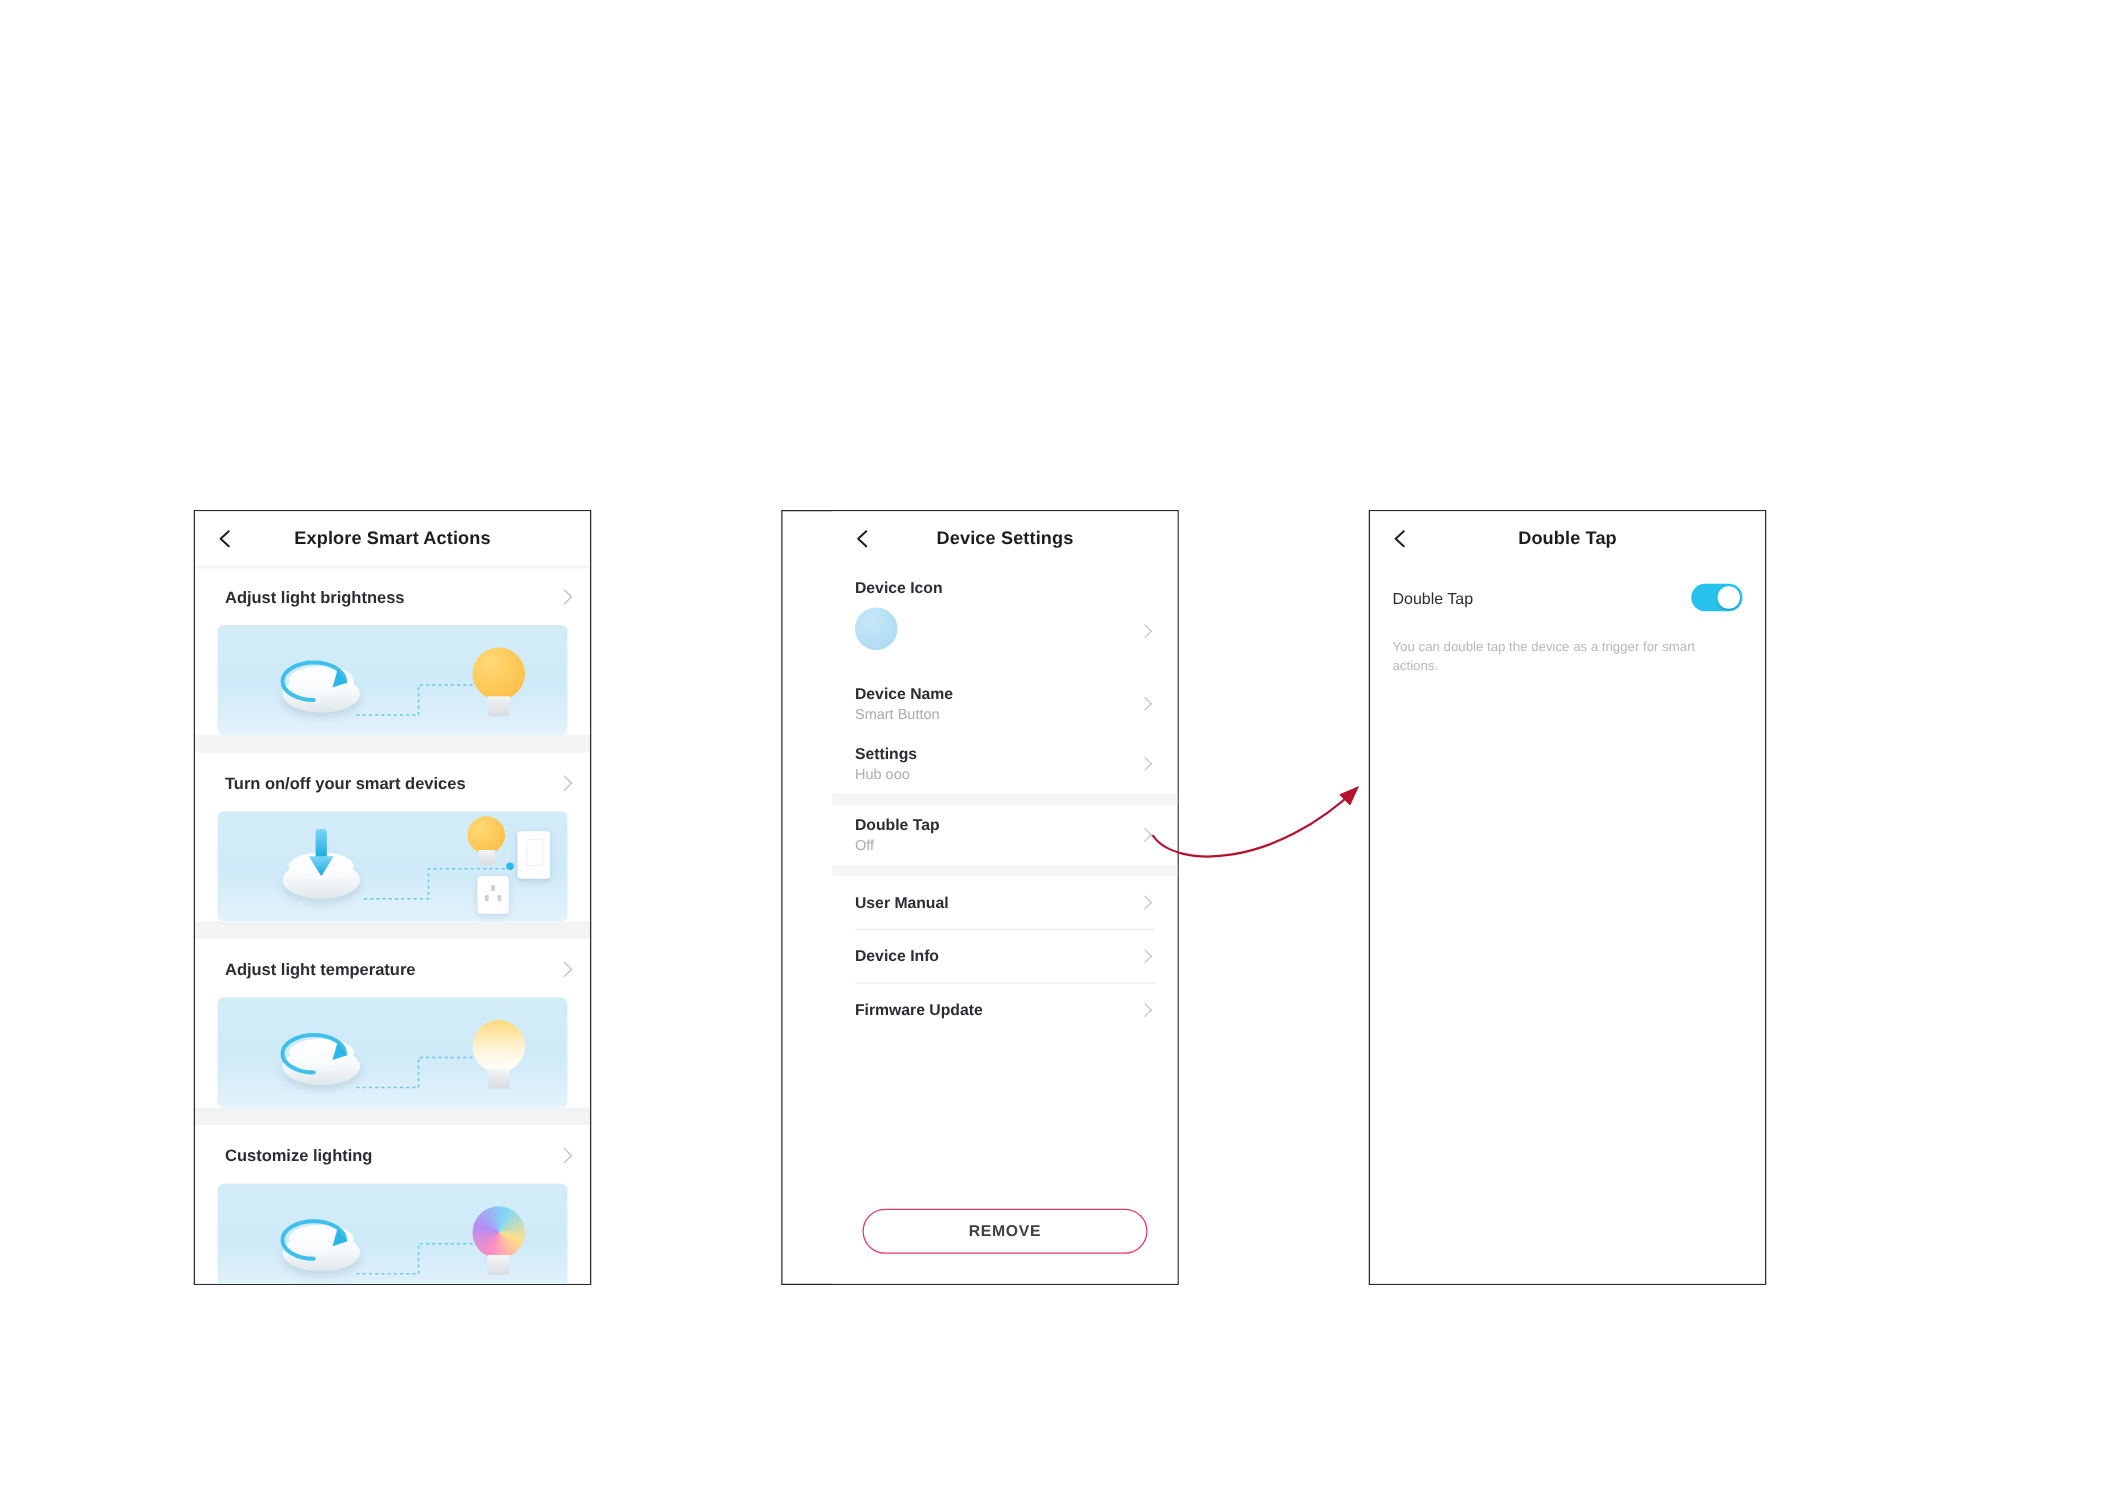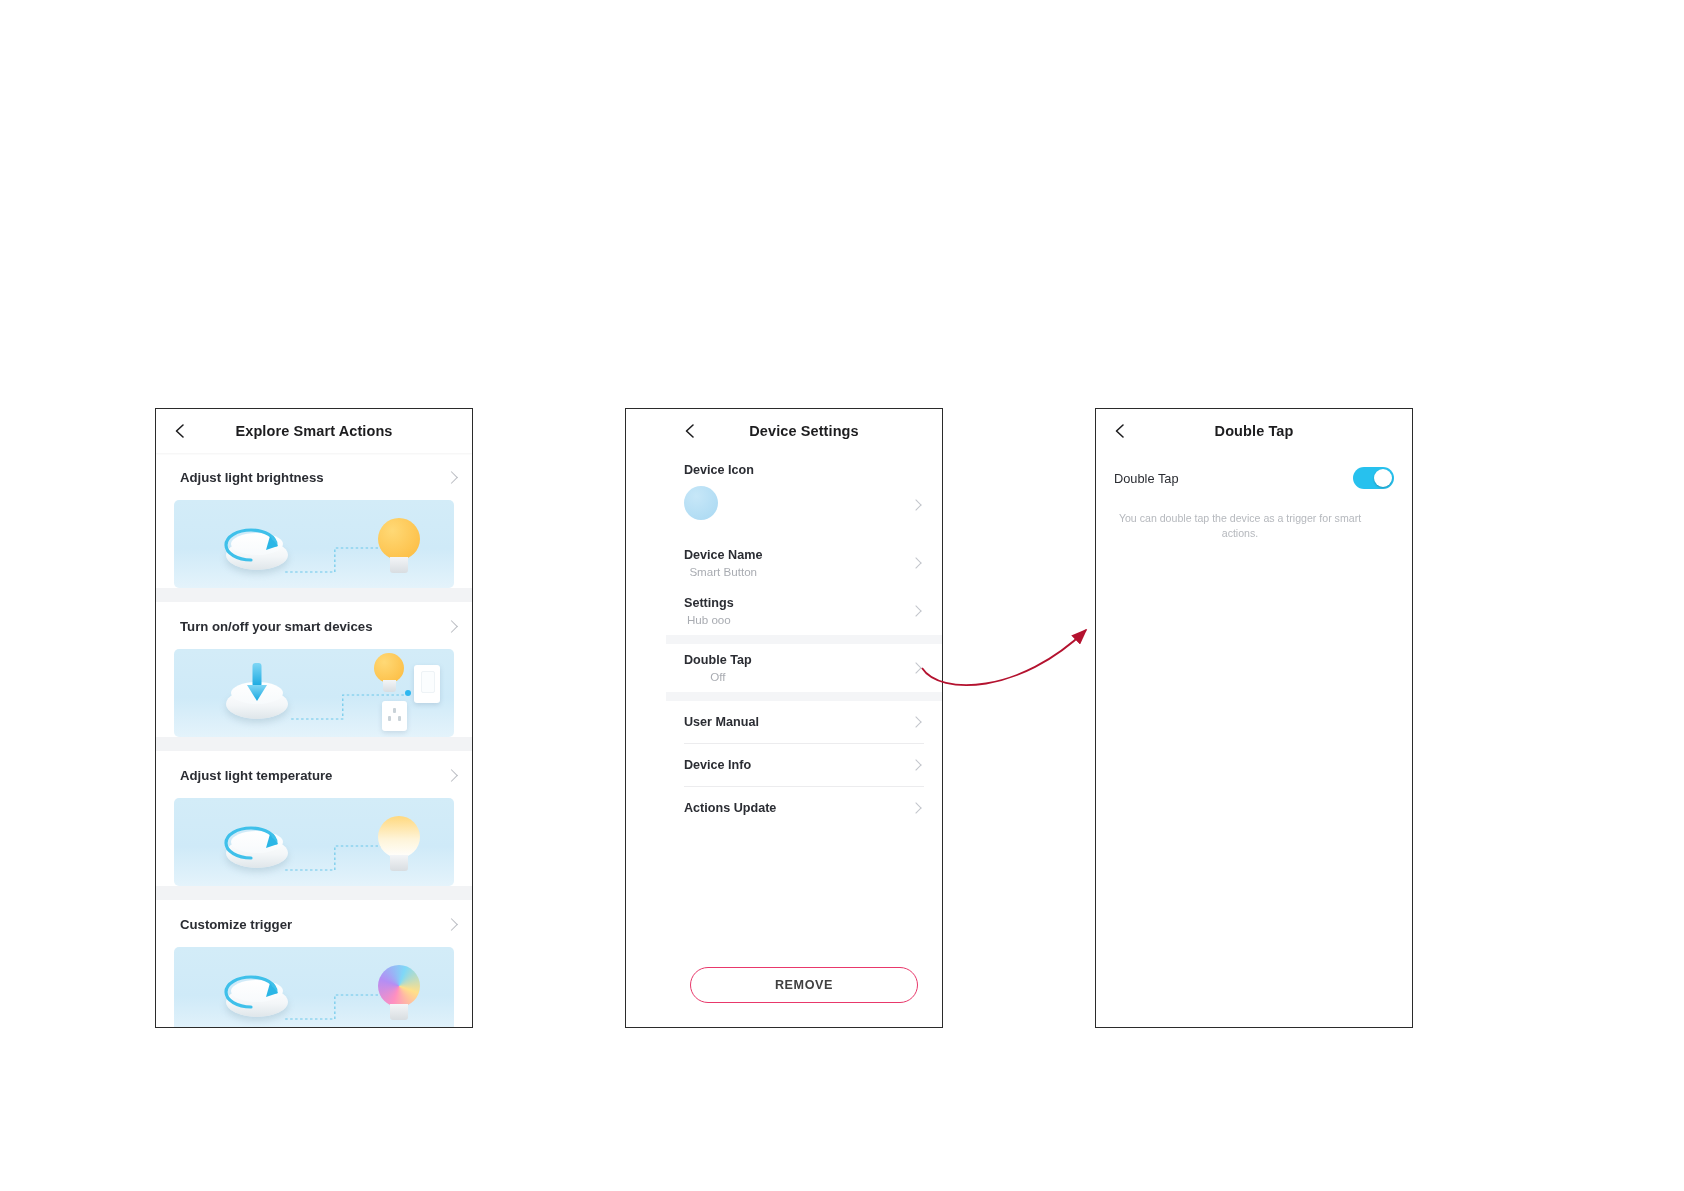--- a/index.html
+++ b/index.html
@@ -2,21 +2,21 @@
 <html><head>
 <meta charset="utf-8">
 <style>
   * { box-sizing: border-box; margin: 0; padding: 0; }
   html, body {
     width: 1684px; height: 1191px;
     background: #ffffff;
     font-family: "Liberation Sans", sans-serif;
     overflow: hidden;
   }
-  .stage { position: relative; width: 1684px; height: 1191px; text-align: center; }
+  .stage { position: relative; width: 1684px; height: 1191px; }
 
   
   .phone {
     position: absolute;
     background: #ffffff;
     border: 1.5px solid #2b2b2b;
     overflow: hidden;
   }
   #phone1 { left: 155px; top: 408px; width: 318px; height: 620px; }
   #phone2 { left: 625px; top: 408px; width: 318px; height: 620px; padding-left: 40px; }
@@ -245,21 +245,21 @@
           </svg>
           <div class="bulb bulb-temp" style="right:34px; top:18px; width:42px; height:56px;">
             <div class="glass" style="width:42px;height:42px;"></div>
             <div class="base" style="width:18px;height:16px;"></div>
           </div>
         </div>
       </div>
 
       <div class="action-card">
         <div class="action-head">
-          <span class="action-title">Customize trigger</span>
+          <span class="action-title">Customize lighting</span>
           <span class="chev"></span>
         </div>
         <div class="illus">
           <svg class="dash-path" viewBox="0 0 282 88" preserveAspectRatio="none">
             <path d="M112 72 L162 72 L162 48 L214 48" fill="none" stroke="#6cc8ea" stroke-width="1.2" stroke-dasharray="2.5 2.5"></path>
           </svg>
           <div class="puck"></div>
           <svg class="rot-arrow" viewBox="0 0 62 42">
             <path d="M56 21 A25 15 0 1 0 31 36" fill="none" stroke="#3fc0ea" stroke-width="3.2" stroke-linecap="round"></path>
             <path d="M50 12 L58 22 L46 26 Z" fill="#2bb6e6"></path>
@@ -333,21 +333,21 @@
       <div class="row" style="padding-top:14px; padding-bottom:14px;">
         <div class="row-texts">
           <span class="row-label">Device Info</span>
         </div>
         <span class="row-chev"></span>
       </div>
       <div class="hairline"></div>
 
       <div class="row" style="padding-top:14px; padding-bottom:14px;">
         <div class="row-texts">
-          <span class="row-label">Actions Update</span>
+          <span class="row-label">Firmware Update</span>
         </div>
         <span class="row-chev"></span>
       </div>
 
       <div class="remove-btn">REMOVE</div>
     </div>
   </div>
 
   <div class="phone" id="phone3">
     <div class="navbar">

